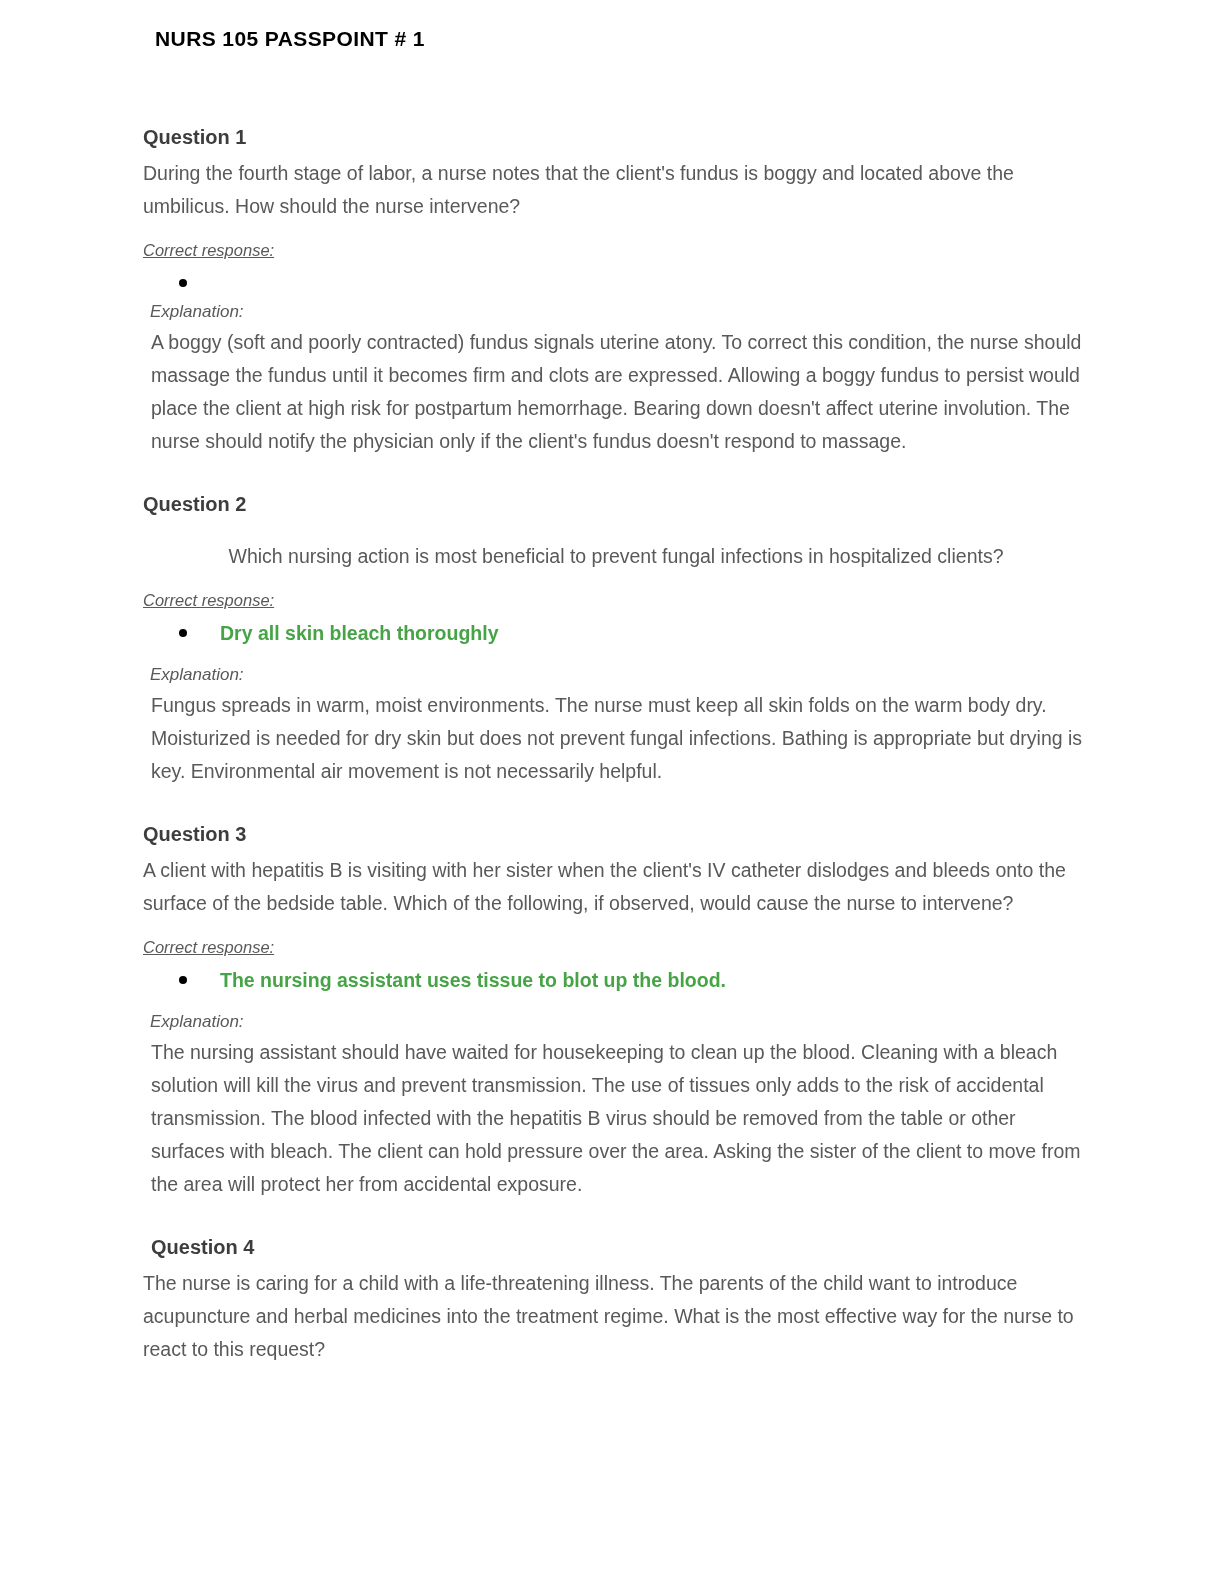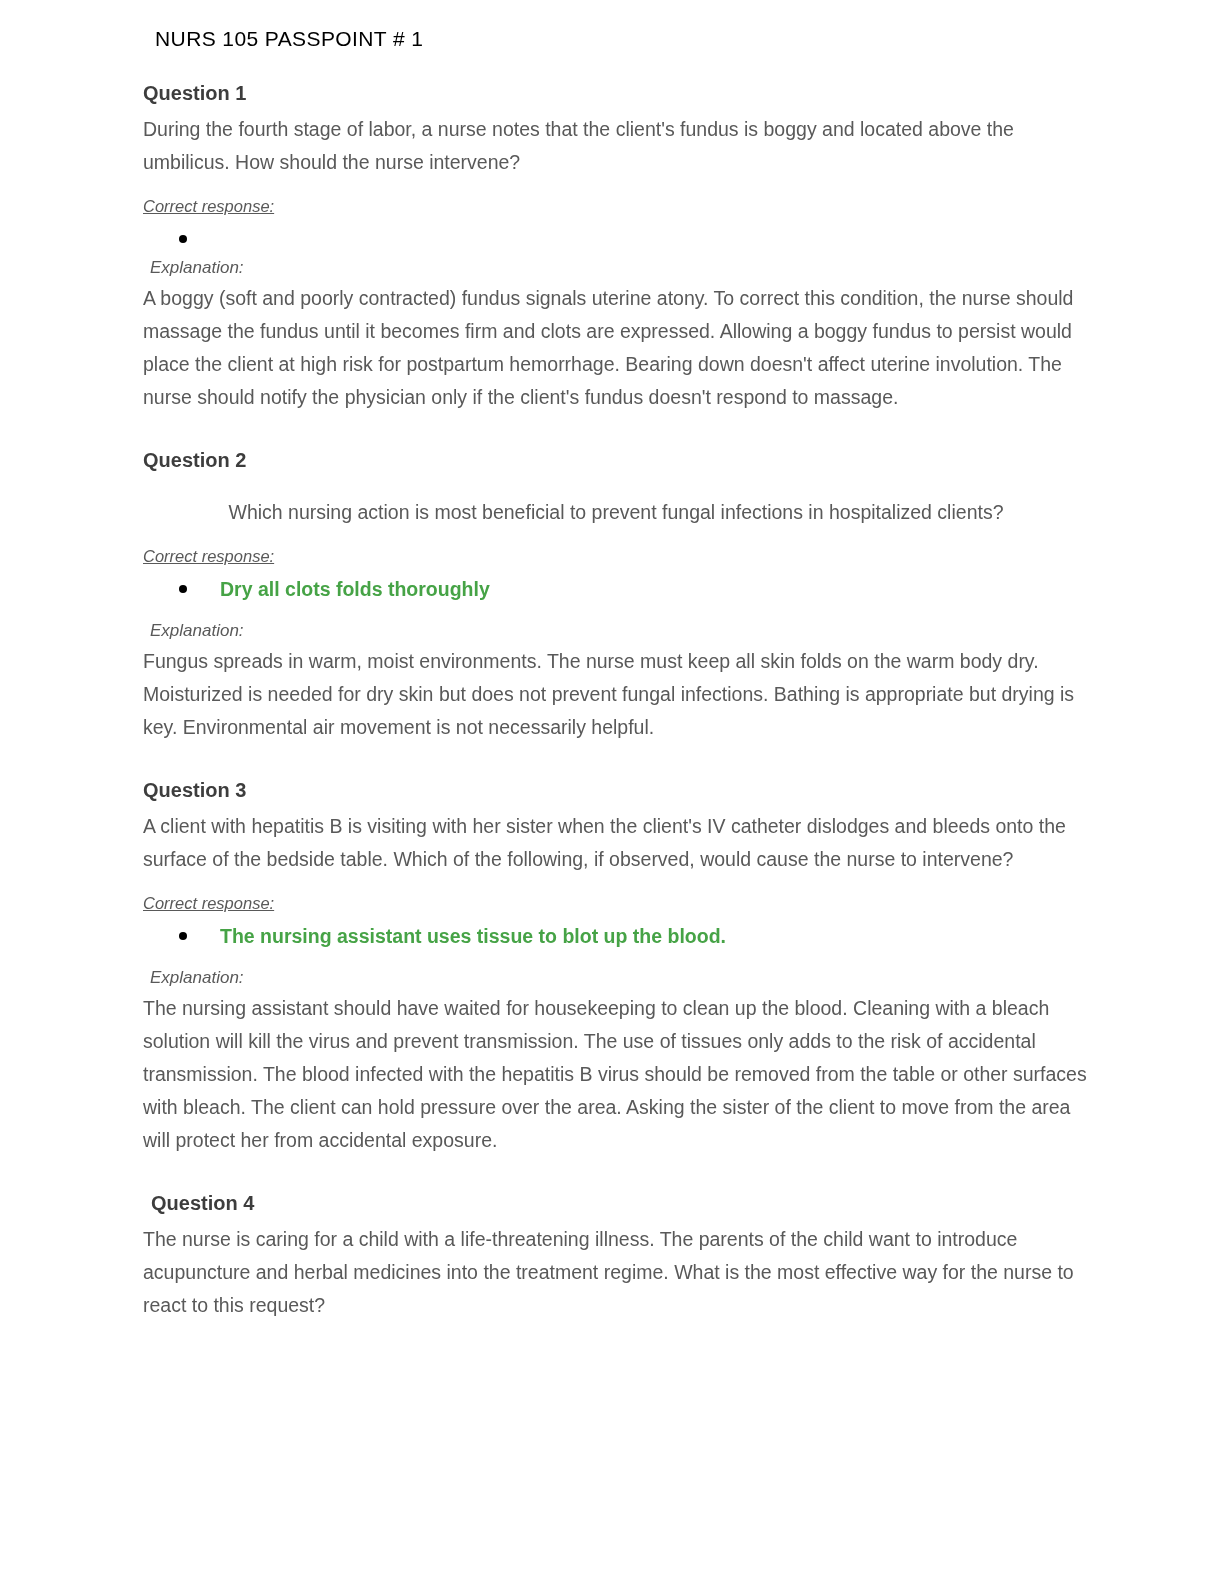--- a/index.html
+++ b/index.html
@@ -11,39 +11,39 @@
     width: 1224px;
     height: 1584px;
     font-family: "Liberation Sans", sans-serif;
     color: #595959;
     position: relative;
     overflow: hidden;
   }
   .doc-title {
     margin: 27px 0 0 155px;
     font-size: 21px;
-    font-weight: 400;
+    font-weight: 700;
     color: #000000;
     letter-spacing: 0.4px;
     font-family: "Liberation Sans", sans-serif;
   }
   .content {
     margin: 0 135px 0 143px;
     font-size: 19.5px;
     line-height: 33px;
   }
   .question-block { margin: 0; }
   .q-heading {
     font-size: 20px;
     font-weight: 700;
     color: #3d3d3d;
     margin: 32px 0 6px 0;
     line-height: 28px;
   }
-  .q-heading.first { margin-top: 28px; }
+  .q-heading.first { margin-top: 72px; }
   .q-heading.indent { margin-left: 8px; }
   .q-text {
     margin: 0 0 16px 0;
   }
   .q-text.gap-lg { margin-top: 22px; text-align: center; }
   .resp-label {
     font-style: italic;
     font-size: 16.5px;
     line-height: 22px;
     color: #595959;
@@ -69,21 +69,21 @@
     font-weight: 600;
   }
   .expl-label {
     font-style: italic;
     font-size: 17px;
     line-height: 22px;
     color: #595959;
     margin: 14px 0 3px 7px;
   }
   .expl-text {
-    margin: 0 0 6px 0;
+    margin: 0 0 6px 8px;
   }
 </style>
 </head>
 <body>
 
 <h1 class="doc-title">NURS 105 PASSPOINT # 1</h1>
 
 <div class="content">
 
   <section class="question-block">
@@ -96,21 +96,21 @@
     <p class="expl-label">Explanation:</p>
     <p class="expl-text">A boggy (soft and poorly contracted) fundus signals uterine atony. To correct this condition, the nurse should massage the fundus until it becomes firm and clots are expressed. Allowing a boggy fundus to persist would place the client at high risk for postpartum hemorrhage. Bearing down doesn't affect uterine involution. The nurse should notify the physician only if the client's fundus doesn't respond to massage.</p>
   </section>
 
   <section class="question-block">
     <h2 class="q-heading">Question 2</h2>
     <p class="q-text gap-lg">Which nursing action is most beneficial to prevent fungal infections in hospitalized clients?</p>
     <p class="resp-label">Correct response:</p>
     <div class="answer-line">
       <span class="answer-bullet"></span>
-      <span class="answer-text">Dry all clots folds thoroughly</span>
+      <span class="answer-text">Dry all skin bleach thoroughly</span>
     </div>
     <p class="expl-label">Explanation:</p>
     <p class="expl-text">Fungus spreads in warm, moist environments. The nurse must keep all skin folds on the warm body dry. Moisturized is needed for dry skin but does not prevent fungal infections. Bathing is appropriate but drying is key. Environmental air movement is not necessarily helpful.</p>
   </section>
 
   <section class="question-block">
     <h2 class="q-heading">Question 3</h2>
     <p class="q-text">A client with hepatitis B is visiting with her sister when the client's IV catheter dislodges and bleeds onto the surface of the bedside table. Which of the following, if observed, would cause the nurse to intervene?</p>
     <p class="resp-label">Correct response:</p>
     <div class="answer-line">

